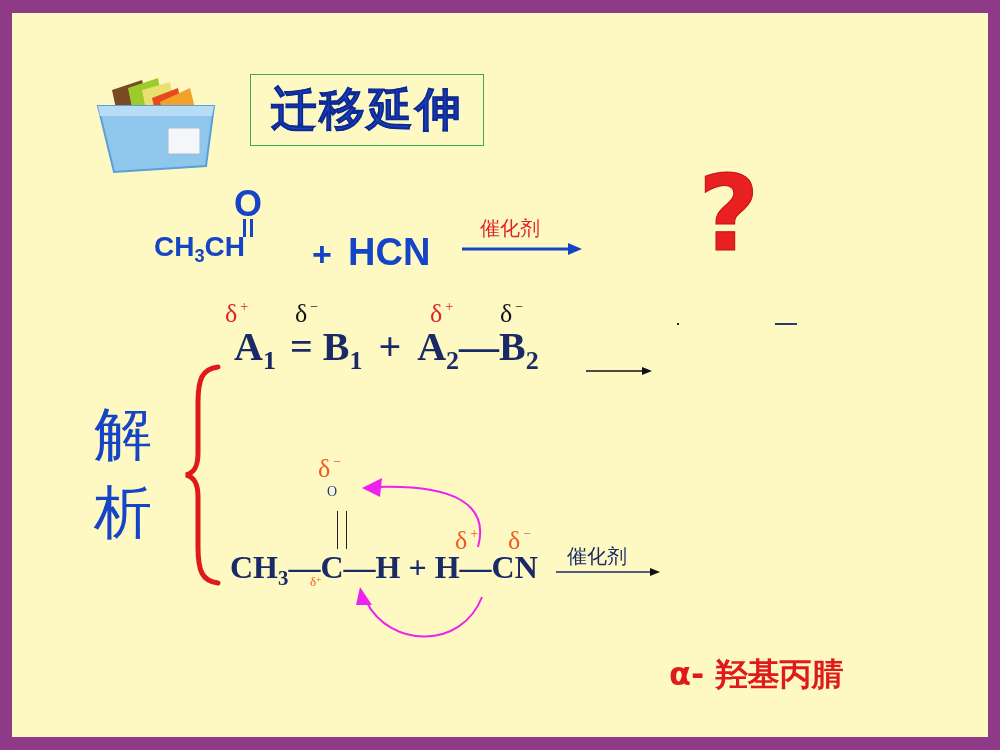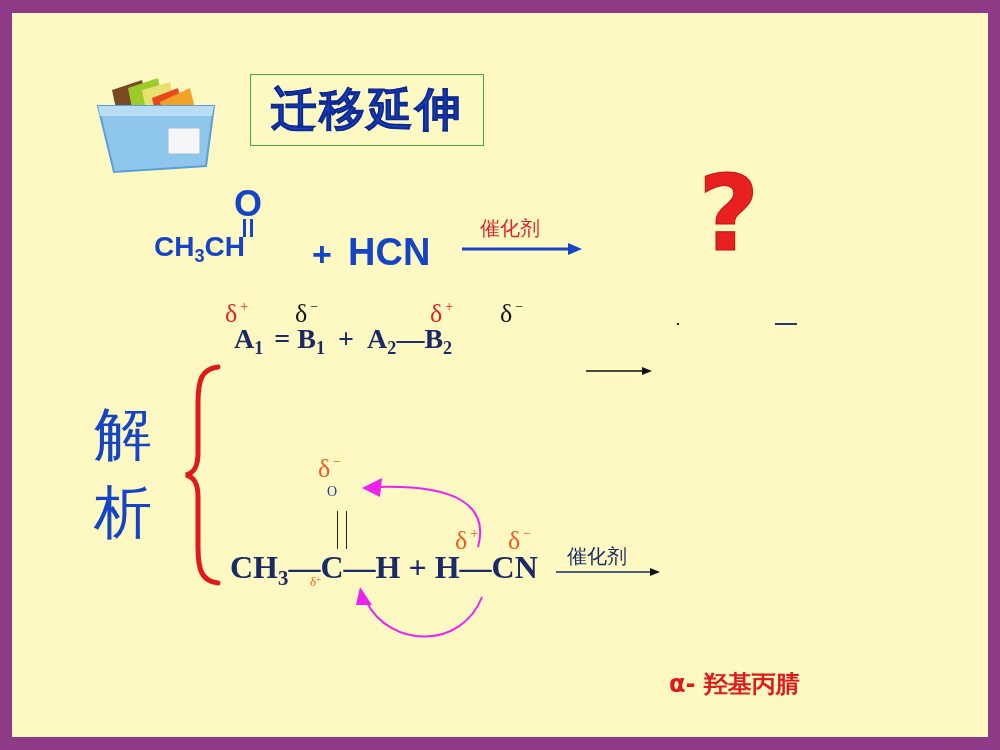--- a/index.html
+++ b/index.html
@@ -53,21 +53,21 @@
 
   <div class="abs" style="left:686px;top:148px;font-size:106px;font-weight:bold;color:#e82020;font-family:'DejaVu Sans',sans-serif;line-height:1;-webkit-text-stroke:1px #c01010;">?</div>
   <div class="abs" style="left:665px;top:310px;width:2px;height:2px;background:#223;"></div>
   <div class="abs" style="left:763px;top:310px;width:22px;height:2px;background:#2a3a70;"></div>
 
   <div class="abs delta red" style="left:213px;top:286px;"><span>δ</span><span class="sign">+</span></div>
   <div class="abs delta" style="left:283px;top:286px;color:#111;"><span>δ</span><span class="sign">−</span></div>
   <div class="abs delta red" style="left:418px;top:286px;"><span>δ</span><span class="sign">+</span></div>
   <div class="abs delta" style="left:488px;top:286px;color:#111;"><span>δ</span><span class="sign">−</span></div>
 
-  <div class="abs serif navy" style="left:222px;top:310px;font-size:28px;white-space:nowrap;">
+  <div class="abs serif navy" style="left:222px;top:310px;font-size:40px;white-space:nowrap;">
     <span>A</span><sub>1</sub>
     <span style="margin-left:4px;">=</span>
     <span>B</span><sub>1</sub>
     <span style="margin-left:6px;">+</span>
     <span style="margin-left:6px;">A</span><sub>2</sub><span>—</span><span>B</span><sub>2</sub>
   </div>
   <svg class="abs" style="left:574px;top:353px;" width="68" height="10" viewBox="0 0 68 10">
     <line x1="0" y1="5" x2="58" y2="5" stroke="#111" stroke-width="1.5"></line>
     <polygon points="56,1 66,5 56,9" fill="#111"></polygon>
   </svg>
@@ -99,14 +99,14 @@
     <polygon points="94,1 104,5 94,9" fill="#111"></polygon>
   </svg>
 
   <svg class="abs" style="left:330px;top:450px;" width="160" height="180" viewBox="0 0 160 180">
     <path d="M136,84 C148,40 110,22 36,24" fill="none" stroke="#ee22ee" stroke-width="2"></path>
     <polygon points="20,25 40,15 38,34" fill="#ee22ee"></polygon>
     <path d="M140,134 C120,186 48,186 24,138" fill="none" stroke="#ee22ee" stroke-width="2"></path>
     <polygon points="18,124 30,142 14,142" fill="#ee22ee"></polygon>
   </svg>
 
-  <div class="abs" style="left:657px;top:655px;font-size:24px;color:#e01a1a;font-weight:bold;white-space:nowrap;">α- 羟基丙腈</div>
+  <div class="abs" style="left:657px;top:640px;font-size:32px;color:#e01a1a;font-weight:bold;white-space:nowrap;">α- 羟基丙腈</div>
 </div>
 
 </body></html>

